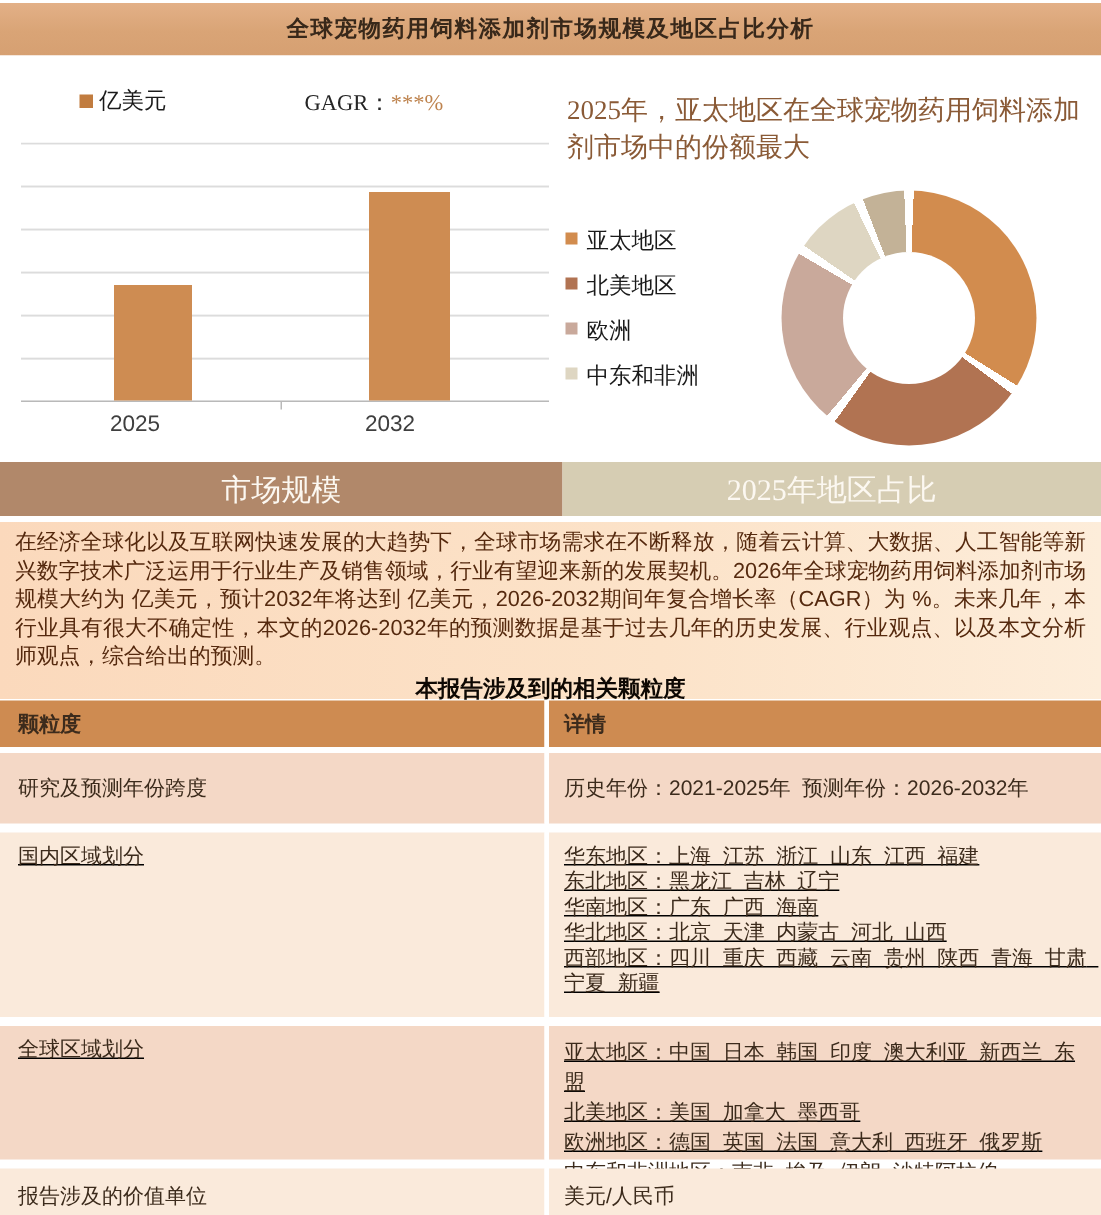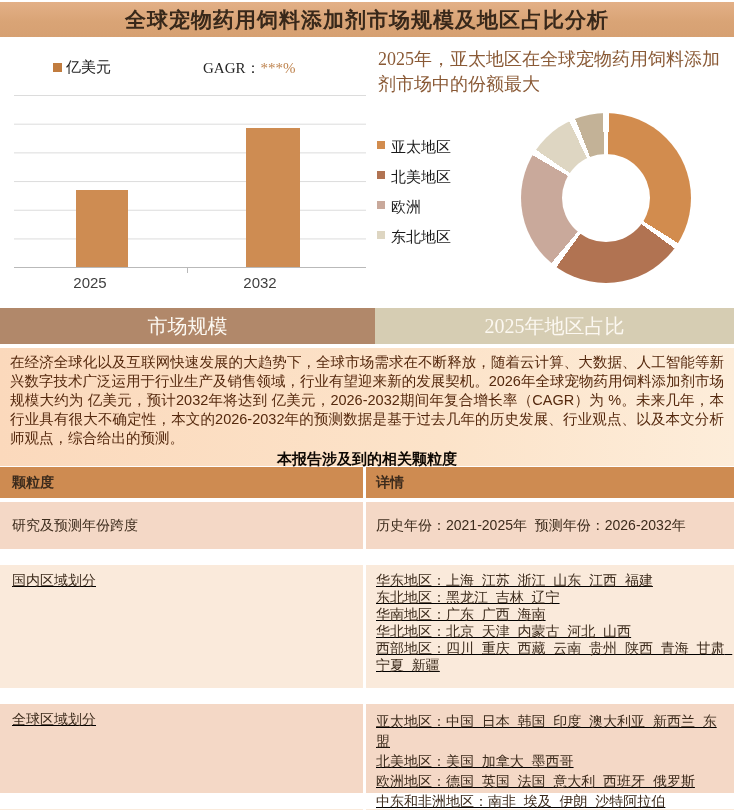--- a/index.html
+++ b/index.html
@@ -4,26 +4,26 @@
 <style>
   html,body{margin:0;padding:0;background:#fff;}
   .page{position:relative;width:734px;height:810px;background:#fff;overflow:hidden;
         font-family:"Liberation Sans","DejaVu Sans",sans-serif;}
 
   
   .title-bar{position:absolute;left:0;top:2px;width:734px;height:35px;
     background:linear-gradient(180deg,#E3B087 0%,#D9A476 55%,#D6A072 100%);
     display:flex;align-items:center;justify-content:center;}
   .title-bar span{font-family:"Liberation Serif","DejaVu Serif",serif;
-    font-size:21px;font-weight:700;color:#38281A;letter-spacing:1px;}
+    font-size:15px;font-weight:700;color:#38281A;letter-spacing:1px;}
 
   
   .charts{position:absolute;left:0;top:37px;width:734px;height:266px;background:#fff;}
   .bar-half{position:absolute;left:0;top:0;width:372px;height:266px;}
-  .pie-half{position:absolute;left:372px;top:0;width:362px;height:266px;}
+  .pie-half{position:absolute;left:372px;top:14px;width:362px;height:266px;}
 
   .bar-legend{position:absolute;left:53px;top:21px;display:flex;align-items:center;}
   .sq{display:inline-block;width:9px;height:9px;margin-right:4px;}
   .bar-legend .lbl{font-size:15px;color:#1A1A1A;}
   .cagr{position:absolute;left:203px;top:22px;font-family:"Liberation Serif","DejaVu Serif",serif;
         font-size:15px;color:#262626;}
   .cagr .stars{color:#BE834E;}
 
   .plot{position:absolute;left:14px;top:58px;width:352px;height:172px;
     background-image:linear-gradient(#DCDCDC 1px,transparent 1px);
@@ -57,21 +57,21 @@
   
   .summary{position:absolute;left:0;top:348px;width:734px;height:118px;
     background:linear-gradient(90deg,#FBD9BC 0%,#FCE3C9 60%,#FDEDDA 100%);
     box-sizing:border-box;padding:5px 10px 0 10px;}
   .summary .para{font-size:14.5px;line-height:19px;color:#55290E;text-align:justify;}
   .summary .gran-title{margin-top:2px;text-align:center;font-size:15px;
     font-weight:700;color:#0E0803;}
 
   
   .gtable{position:absolute;left:0;top:467px;width:734px;}
-  .t-row{display:flex;margin-bottom:16px;}
+  .t-row{display:flex;margin-bottom:6px;}
   .gap{flex:0 0 3px;background:#fff;}
   .cell{box-sizing:border-box;}
   .cl{flex:0 0 363px;padding-left:12px;}
   .cr{flex:1;padding-left:10px;padding-right:6px;}
   .t-head{height:31px;margin-bottom:4px;}
   .t-head .cell{background:#CE8B51;display:flex;align-items:center;
     font-size:15px;font-weight:700;color:#FFFFFF;}
   .r-pink .cell{background:#F4D8C6;}
   .r-cream .cell{background:#FAEADB;}
   .t-row .cell{color:#3C2B1C;font-size:14px;}
@@ -120,21 +120,21 @@
         <div class="pl-item">
           <span class="sq" style="background: rgb(177, 115, 82);"></span>
           <span class="lbl">北美地区</span>
         </div>
         <div class="pl-item">
           <span class="sq" style="background: rgb(201, 169, 155);"></span>
           <span class="lbl">欧洲</span>
         </div>
         <div class="pl-item">
           <span class="sq" style="background: rgb(222, 214, 194);"></span>
-          <span class="lbl">东北地区</span>
+          <span class="lbl">中东和非洲</span>
         </div>
       </div>
 
       <div class="donut" style="background: conic-gradient(rgb(255, 255, 255) 0%, rgb(255, 255, 255) 0.6%, rgb(210, 140, 78) 0.6%, rgb(210, 140, 78) 33.9%, rgb(255, 255, 255) 33.9%, rgb(255, 255, 255) 34.5%, rgb(255, 255, 255) 34.5%, rgb(255, 255, 255) 35.1%, rgb(177, 115, 82) 35.1%, rgb(177, 115, 82) 59.9%, rgb(255, 255, 255) 59.9%, rgb(255, 255, 255) 60.5%, rgb(255, 255, 255) 60.5%, rgb(255, 255, 255) 61.1%, rgb(201, 169, 155) 61.1%, rgb(201, 169, 155) 83.4%, rgb(255, 255, 255) 83.4%, rgb(255, 255, 255) 84%, rgb(255, 255, 255) 84%, rgb(255, 255, 255) 84.6%, rgb(222, 214, 194) 84.6%, rgb(222, 214, 194) 92.9%, rgb(255, 255, 255) 92.9%, rgb(255, 255, 255) 93.5%, rgb(255, 255, 255) 93.5%, rgb(255, 255, 255) 94.1%, rgb(195, 178, 151) 94.1%, rgb(195, 178, 151) 99.4%, rgb(255, 255, 255) 99.4%, rgb(255, 255, 255) 100%);">
         <div class="hole"></div>
       </div>
     </div>
   </div>
 
   <div class="tabs">

